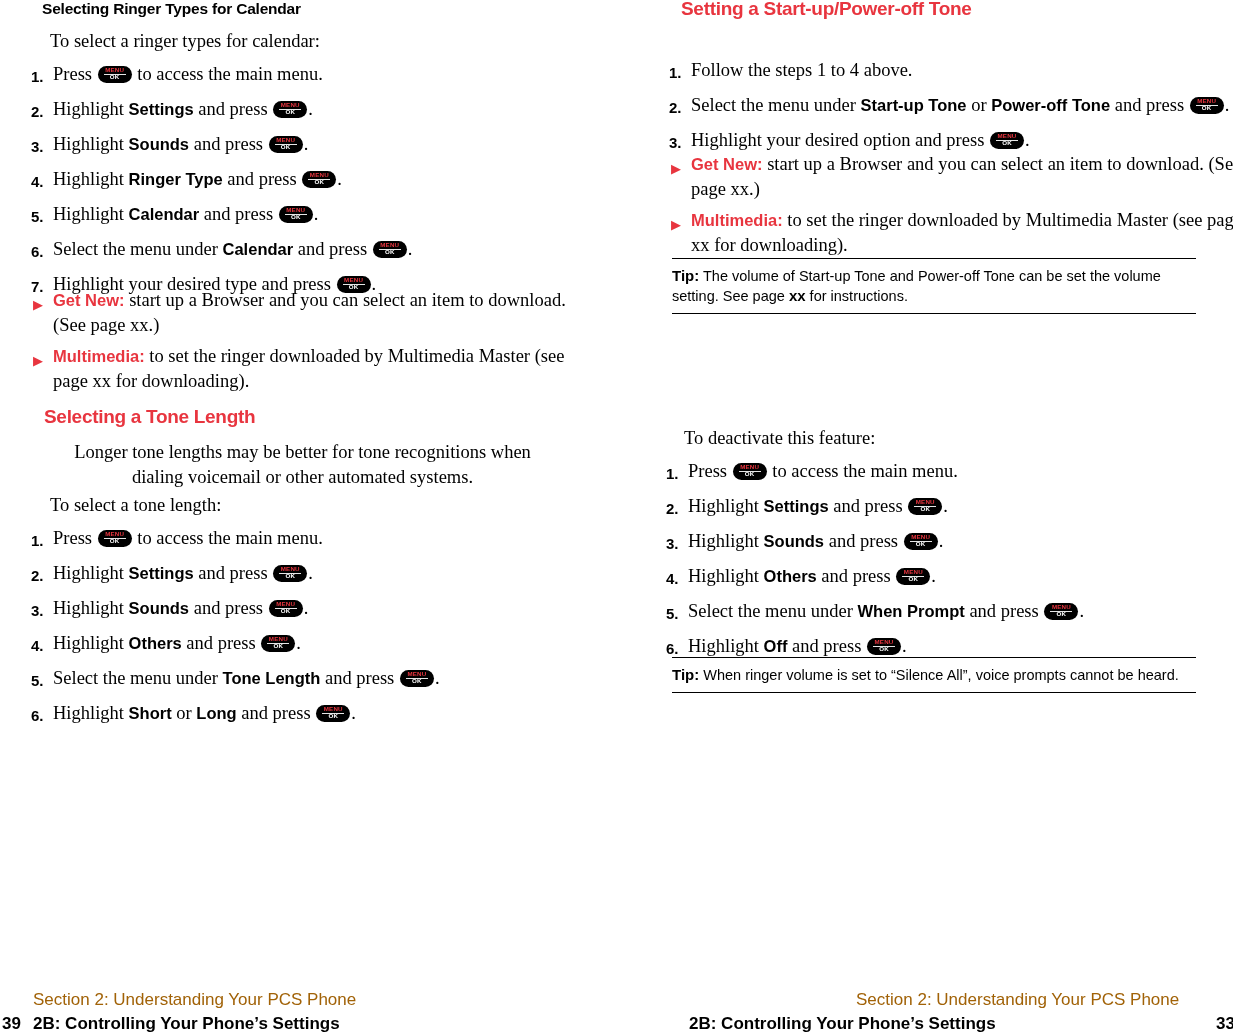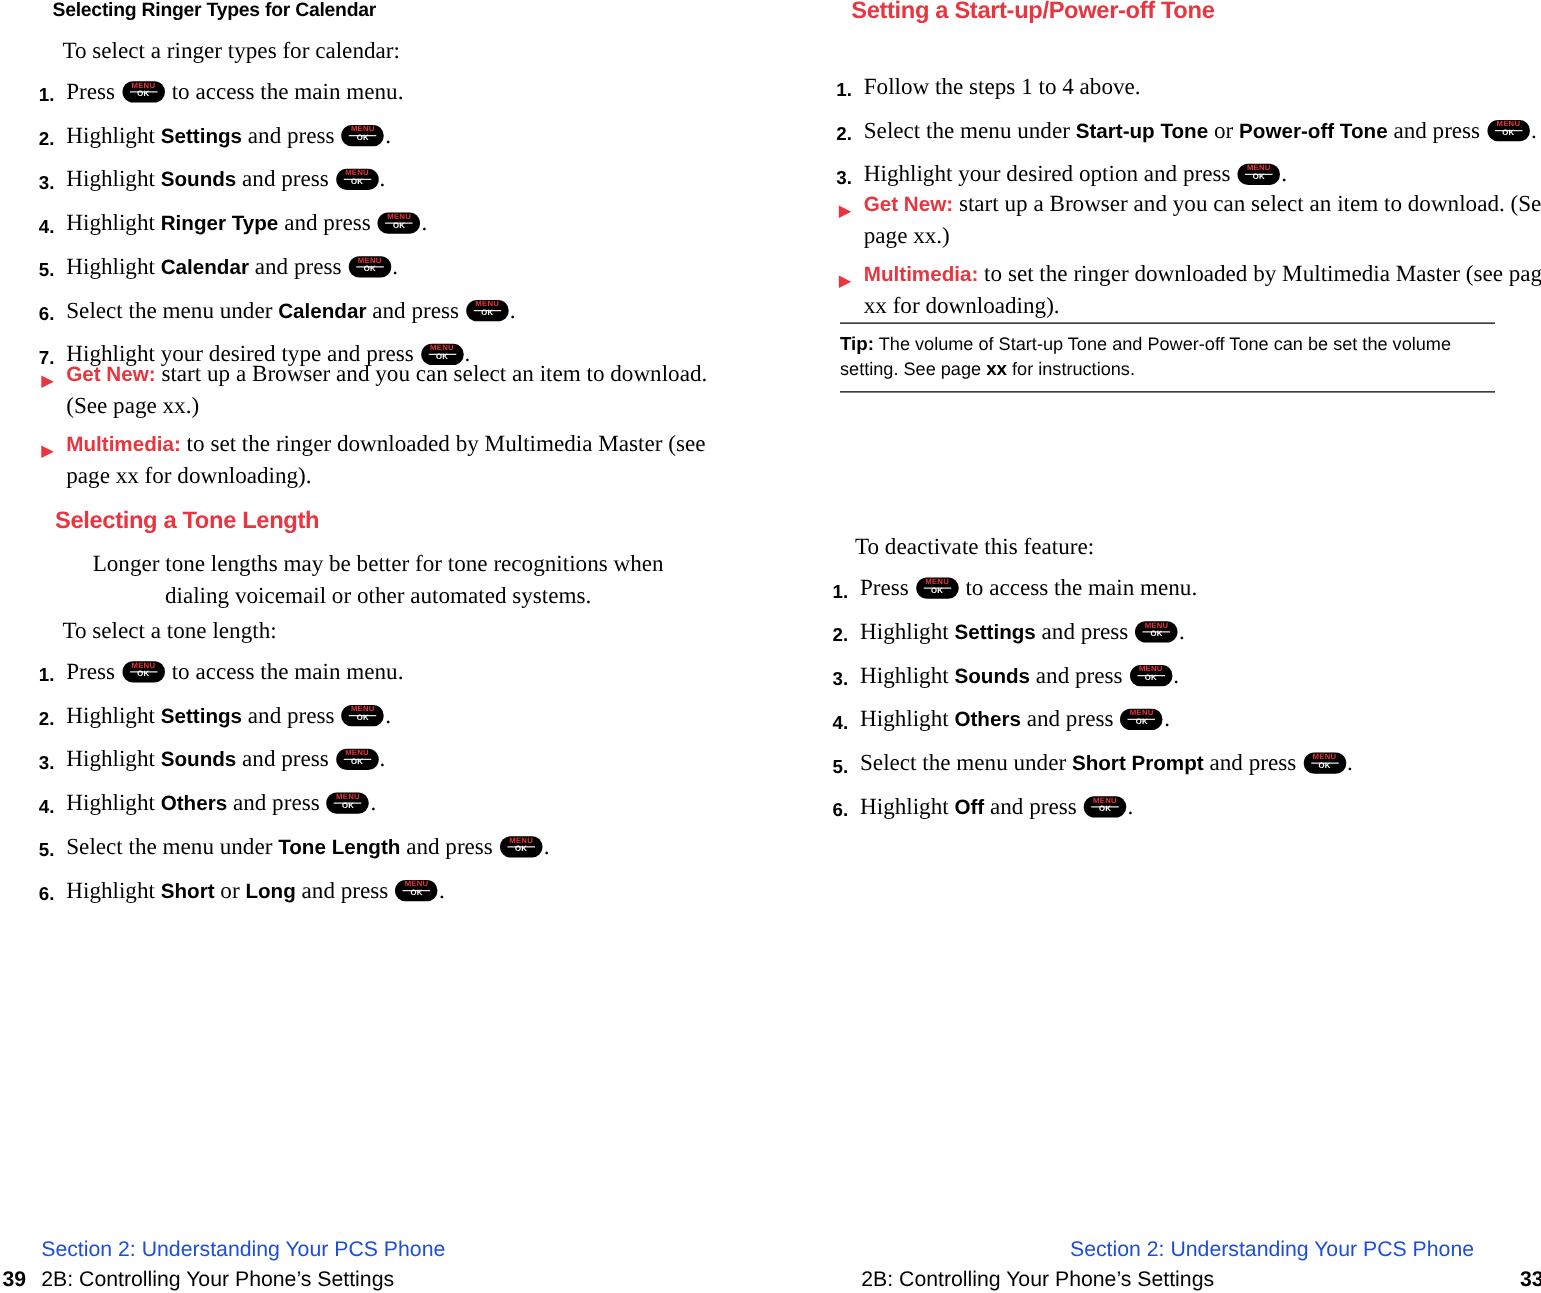--- a/index.html
+++ b/index.html
@@ -160,26 +160,26 @@
     font-weight: bold;
     font-size: 15px;
     text-align: right;
   }
 
   
   .footer-line1 {
     position: absolute;
     font-family: "Liberation Sans", sans-serif;
     font-size: 17px;
-    color: #1d4ed8;
+    color: #a16207;
   }
   .footer-line2 {
     position: absolute;
     font-family: "Liberation Sans", sans-serif;
-    font-weight: normal;
+    font-weight: bold;
     font-size: 17px;
     color: #000;
   }
   .folio {
     position: absolute;
     font-family: "Liberation Sans", sans-serif;
     font-weight: bold;
     font-size: 17px;
     color: #000;
   }
@@ -325,25 +325,30 @@
       <div class="step" style="margin-bottom: 8px;">
         <span class="num">3.</span>
         <span class="txt"><span>Highlight </span><span class="b">Sounds</span><span> and press </span><span class="menukey"><span class="mk-top">MENU</span><span class="mk-line"></span><span class="mk-bot">OK</span></span><span>.</span></span>
       </div>
       <div class="step" style="margin-bottom: 8px;">
         <span class="num">4.</span>
         <span class="txt"><span>Highlight </span><span class="b">Others</span><span> and press </span><span class="menukey"><span class="mk-top">MENU</span><span class="mk-line"></span><span class="mk-bot">OK</span></span><span>.</span></span>
       </div>
       <div class="step" style="margin-bottom: 8px;">
         <span class="num">5.</span>
-        <span class="txt"><span>Select the menu under </span><span class="b">Short Prompt</span><span> and press </span><span class="menukey"><span class="mk-top">MENU</span><span class="mk-line"></span><span class="mk-bot">OK</span></span><span>.</span></span>
+        <span class="txt"><span>Select the menu under </span><span class="b">When Prompt</span><span> and press </span><span class="menukey"><span class="mk-top">MENU</span><span class="mk-line"></span><span class="mk-bot">OK</span></span><span>.</span></span>
       </div>
       <div class="step" style="margin-bottom: 8px;">
         <span class="num">6.</span>
         <span class="txt"><span>Highlight </span><span class="b">Off</span><span> and press </span><span class="menukey"><span class="mk-top">MENU</span><span class="mk-line"></span><span class="mk-bot">OK</span></span><span>.</span></span>
       </div>
     </div>
 
+  <div class="tipbox" style="left:56px; top:657px; width:524px;">
+    <div class="tip-text">
+      <span class="tip-label">Tip:</span><span> When ringer volume is set to “Silence All”, voice prompts cannot be heard.</span>
+    </div>
+  </div>
 
   <div class="footer-line1" style="left:240px; top:990px;">Section 2: Understanding Your PCS Phone</div>
   <div class="footer-line2" style="left:73px; top:1014px;">2B: Controlling Your Phone’s Settings</div>
   <div class="folio" style="left:600px; top:1014px;">33</div>
 </div>
 
 </body></html>

